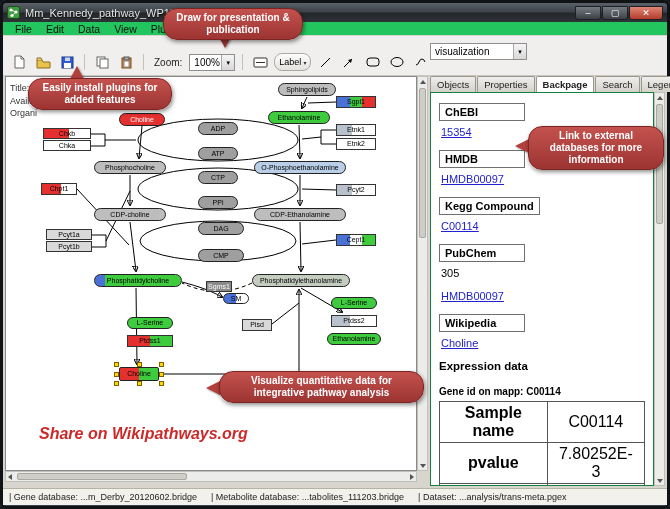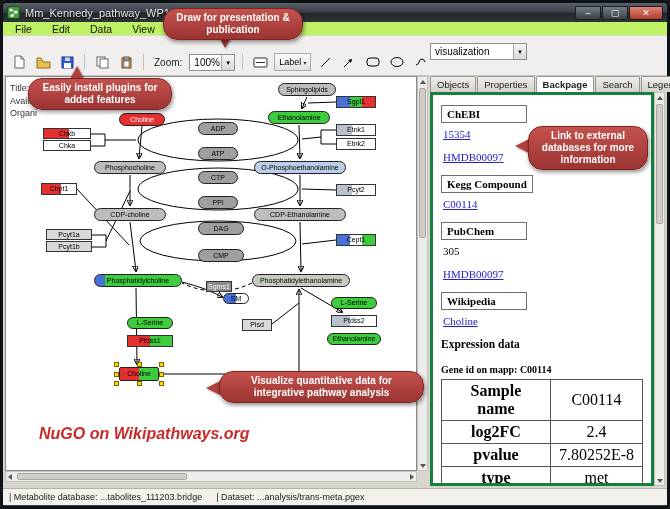--- a/index.html
+++ b/index.html
@@ -13,38 +13,38 @@
               background:linear-gradient(180deg,#5a6168 0%,#3d4349 45%,#24282c 55%,#2e3338 100%);
               border-radius:4px 4px 0 0; display:flex; align-items:center; padding:0 4px; }
   .app-icon { width:13px; height:13px; margin-right:5px; flex:0 0 auto; }
   .title-text { color:#e8e8e8; font-size:11px; white-space:nowrap; overflow:hidden; text-shadow:0 1px 1px #000; }
   .win-controls { margin-left:auto; display:flex; gap:1px; }
   .win-btn { width:26px; height:14px; font-size:9px; line-height:13px; text-align:center; color:#fff;
              background:linear-gradient(180deg,#757b82,#3a4046); border:1px solid #1c2023; border-radius:0 0 3px 3px; cursor:default; }
   .win-btn.close { background:linear-gradient(180deg,#e08576,#b33d2b); width:34px; }
 
   
-  .menubar { position:absolute; left:3px; right:3px; top:22px; height:14px; background:#bef264;
-             border-bottom:1px solid #d9d6d0; display:flex; align-items:center; gap:8px; padding:0 6px; }
+  .menubar { position:absolute; left:3px; right:3px; top:22px; height:14px; background:#22c55e;
+             border-bottom:1px solid #d9d6d0; display:flex; align-items:center; gap:2px; padding:0 6px; }
   .menu-item { font-size:10.5px; color:#111; padding:0 6px; }
 
   
   .toolbar { position:absolute; left:3px; right:3px; top:36px; height:40px; background:#f0efed;
              border-bottom:1px solid #c9c6c0; }
   .tool-row { position:absolute; left:6px; top:16px; height:20px; display:flex; align-items:center; gap:4px; }
   .tbtn { width:20px; height:19px; border:1px solid transparent; border-radius:2px; display:flex;
           align-items:center; justify-content:center; background:transparent; }
   .tsep { width:1px; height:16px; background:#c4c1bb; margin:0 3px; }
   .tlabel { font-size:10px; color:#222; margin:0 3px; }
   .combo { height:17px; background:#fff; border:1px solid #8f8f8f; display:flex; align-items:center; font-size:10px; }
   .combo .val { padding:0 4px; flex:1; white-space:nowrap; overflow:hidden; }
   .combo .arr { width:13px; text-align:center; font-size:7px; background:linear-gradient(180deg,#f5f5f5,#d8d8d8); border-left:1px solid #aaa; height:100%; line-height:15px; }
   .zoom-combo { width:46px; }
   .viz-combo { position:absolute; left:427px; top:7px; width:97px; }
-  .label-btn { height:18px; border:1px solid #aaa; border-radius:0; background:linear-gradient(180deg,#fdfdfd,#e4e2dd);
+  .label-btn { height:18px; border:1px solid #aaa; border-radius:8px; background:linear-gradient(180deg,#fdfdfd,#e4e2dd);
                font-size:9px; padding:0 4px; display:flex; align-items:center; gap:2px; }
   .dd { font-size:6px; color:#333; }
 
   
   .content { position:absolute; left:3px; right:3px; top:76px; bottom:21px; background:#d8d5ce; }
 
   
   .canvas { position:absolute; left:2px; top:0; width:412px; height:395px; background:#fff; border:1px solid #8a8a8a; overflow:hidden; }
   .canvas svg.lines { position:absolute; left:0; top:0; }
   .canvas svg.lines path, .canvas svg.lines ellipse { stroke:#000; stroke-width:1; fill:none; }
@@ -88,21 +88,21 @@
   .tri.down  { border-left:3px solid transparent; border-right:3px solid transparent; border-top:4px solid #555; left:2px; top:3px; }
   .tri.left  { border-top:3px solid transparent; border-bottom:3px solid transparent; border-right:4px solid #555; left:2px; top:2px; }
   .tri.right { border-top:3px solid transparent; border-bottom:3px solid transparent; border-left:4px solid #555; left:3px; top:2px; }
 
   
   .panel { position:absolute; left:427px; top:0; width:235px; bottom:2px; background:#dedbd4; }
   .tabs { display:flex; height:16px; }
   .tab { font-size:9.5px; padding:2px 6px 1px; background:linear-gradient(180deg,#efeeec,#d4d1ca); border:1px solid #9a978f;
          border-bottom:none; border-radius:2px 2px 0 0; margin-right:1px; color:#222; }
   .tab.active { background:#fff; font-weight:bold; }
-  .bp-content { position:absolute; left:0; right:11px; top:16px; bottom:0; background:#fff; border:3px solid #15803d; padding:9px 8px; overflow:hidden;font-family:Liberation Serif, serif; }
+  .bp-content { position:absolute; left:0; right:11px; top:16px; bottom:0; background:#fff; border:1px solid #15803d; padding:9px 8px; overflow:hidden; }
   .bp-header { display:inline-block; min-width:86px; border:1px solid #6f6f6f; background:#fff; font-weight:bold; font-size:11px; padding:2px 5px; }
   .bp-value { margin:5px 0 11px 2px; font-size:11px; }
   .bp-value.link { color:#2222cc; text-decoration:underline; }
   .bp-expr { font-weight:bold; font-size:11.5px; margin:6px 0 14px; }
   .bp-geneid { font-weight:bold; font-size:10px; margin-bottom:4px; }
   .bp-table { border-collapse:collapse; font-size:16px; }
   .bp-table td { border:1px solid #555; padding:2px 8px; text-align:center; background:#fff; }
   .bp-table td.key { font-weight:bold; min-width:60px; }
   .panel-sb { position:absolute; right:0; top:16px; bottom:0; width:11px; background:#ececea; border:1px solid #c2c0bb; }
 
@@ -316,21 +316,21 @@
           <div class="hdl" style="left:-6px;top:-6px"></div>
           <div class="hdl" style="left:17px;top:-6px"></div>
           <div class="hdl" style="right:-6px;top:-6px"></div>
           <div class="hdl" style="left:-6px;top:4px"></div>
           <div class="hdl" style="right:-6px;top:4px"></div>
           <div class="hdl" style="left:-6px;bottom:-6px"></div>
           <div class="hdl" style="left:17px;bottom:-6px"></div>
           <div class="hdl" style="right:-6px;bottom:-6px"></div>
         </div>
 
-        <div class="share-text" style="left:33px;top:348px">NuGO on Wikipathways.org</div>
+        <div class="share-text" style="left:33px;top:348px">Share on Wikipathways.org</div>
       </div>
 
       <div class="sb-v" style="left:414px;top:0;height:395px">
         <div class="sb-btn" style="top:0;left:0">
             <div class="tri up"></div>
           </div>
         <div class="sb-thumb-v" style="top:11px;height:150px"></div>
         <div class="sb-btn" style="bottom:0;left:0">
             <div class="tri down"></div>
           </div>
@@ -350,20 +350,21 @@
           <div class="tab">Objects</div>
           <div class="tab">Properties</div>
           <div class="tab active">Backpage</div>
           <div class="tab">Search</div>
           <div class="tab">Legend</div>
         </div>
         <div class="bp-content">
           <div class="bp-header">ChEBI</div>
           <div class="bp-value link">15354</div>
 
+          <div class="bp-header">HMDB</div>
           <div class="bp-value link">HMDB00097</div>
 
           <div class="bp-header">Kegg Compound</div>
           <div class="bp-value link">C00114</div>
 
           <div class="bp-header">PubChem</div>
           <div class="bp-value">305</div>
 
           <div class="bp-value link">HMDB00097</div>
 
@@ -373,26 +374,22 @@
           <div class="bp-expr">Expression data</div>
           <div class="bp-geneid">Gene id on mapp: C00114</div>
 
           <table class="bp-table">
             <tbody>
                 <tr>
               <td class="key">Sample name</td>
               <td>C00114</td>
             </tr>
             <tr>
-              <td class="key">log2FC</td>
-              <td>2.4</td>
-            </tr>
-            <tr>
               <td class="key">pvalue</td>
-              <td>7.80252E-8</td>
+              <td>7.80252E-3</td>
             </tr>
             <tr>
               <td class="key">type</td>
               <td>met</td>
             </tr>
           </tbody>
             </table>
         </div>
         <div class="panel-sb">
           <div class="sb-btn" style="top:0;left:0">
@@ -400,29 +397,30 @@
             </div>
           <div class="sb-thumb-v" style="top:11px;height:120px"></div>
           <div class="sb-btn" style="bottom:0;left:0">
               <div class="tri down"></div>
             </div>
         </div>
       </div>
     </div>
 
     <div class="statusbar">
+      <span class="status-seg">| Gene database: ...m_Derby_20120602.bridge</span>
       <span class="status-seg">| Metabolite database: ...tabolites_111203.bridge</span>
       <span class="status-seg">| Dataset: ...analysis/trans-meta.pgex</span>
     </div>
   </div>
 
   <div class="callout" style="left:163px;top:8px;width:140px">Draw for presentation &amp; publication</div>
   <div class="ctail down" style="left:218px;top:35px"></div>
 
   <div class="ctail up" style="left:70px;top:66px"></div>
   <div class="callout" style="left:28px;top:78px;width:144px">Easily install plugins for added features</div>
 
   <div class="ctail left" style="left:515px;top:139px"></div>
-  <div class="callout" style="left:528px;top:126px;width:120px">Link to external databases for more information</div>
+  <div class="callout" style="left:528px;top:126px;width:136px">Link to external databases for more information</div>
 
   <div class="ctail left" style="left:206px;top:381px"></div>
   <div class="callout" style="left:219px;top:371px;width:205px">Visualize quantitative data for integrative pathway analysis</div>
 </div>
 
 </body></html>

